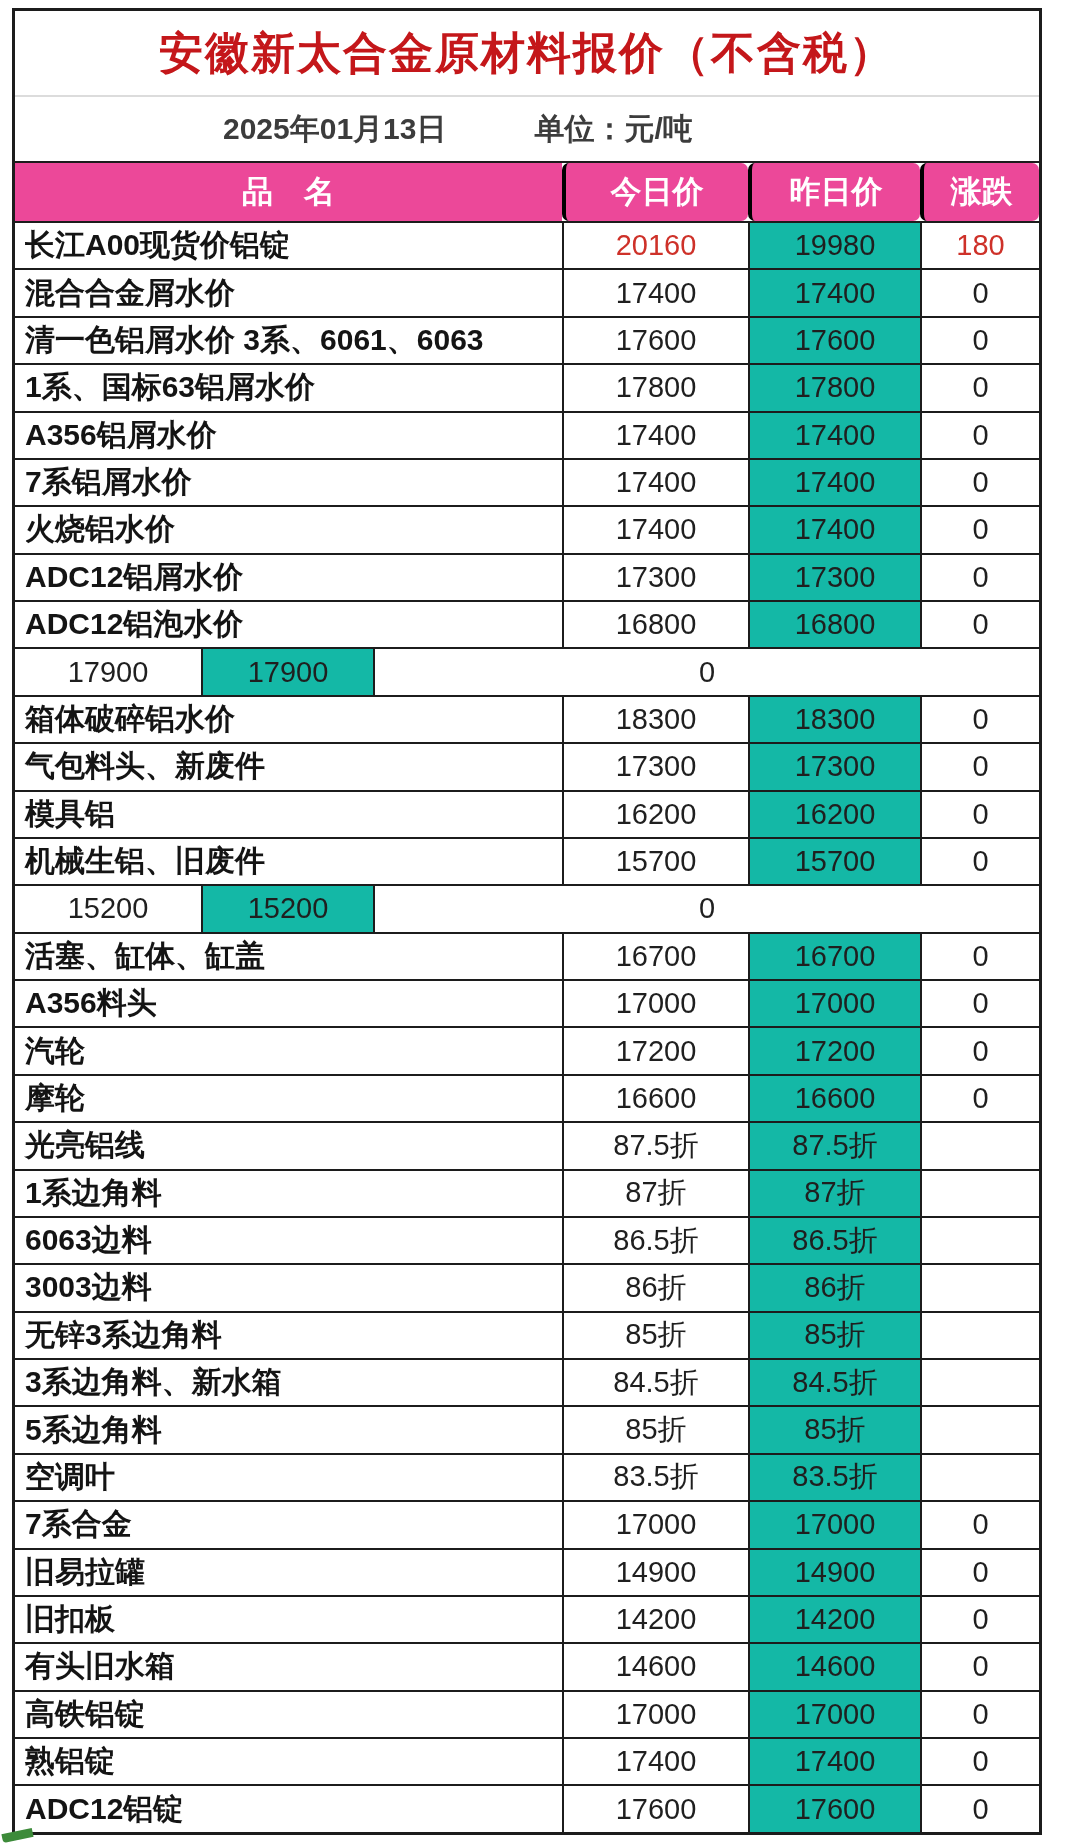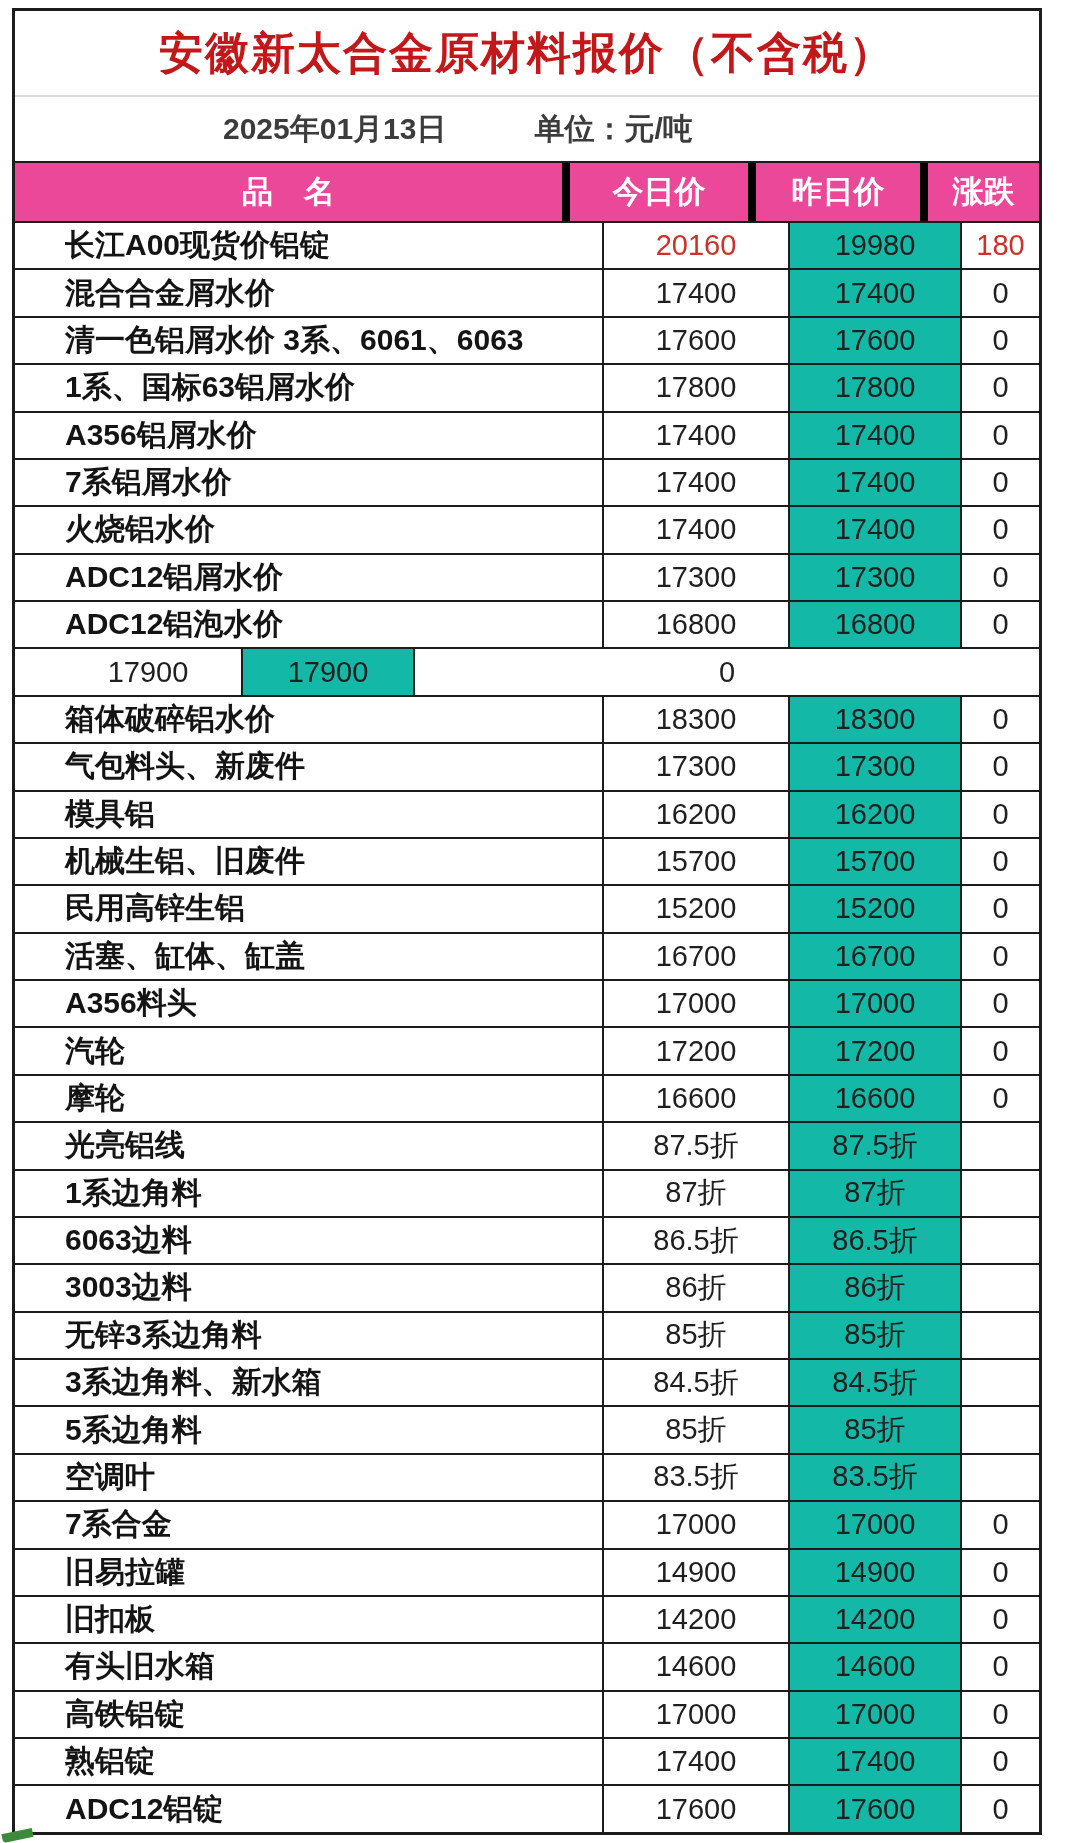--- a/index.html
+++ b/index.html
@@ -27,23 +27,23 @@
     font-size:30px;color:#3c3c3c;font-weight:600;white-space:nowrap;
   }
   .thead{
     height:62px;flex:none;display:flex;
     border-top:2px solid #1c1c1c;border-bottom:2px solid #1c1c1c;box-sizing:border-box;
   }
   .thead .cell{
     background:#ec4899;color:#ffffff;font-weight:bold;font-size:31px;
     display:flex;align-items:center;justify-content:center;box-sizing:border-box;
   }
-  .thead .cell + .cell{border-left:8px solid #000000;}
+  .thead .cell + .cell{border-left:4px solid #000000;border-radius:7px;}
   .rows{flex:1;display:flex;flex-direction:column;}
-  .row{flex:1;display:flex;box-sizing:border-box;padding-left:40px;}
+  .row{flex:1;display:flex;box-sizing:border-box;}
   .row:not(:last-child){border-bottom:2px solid #1c1c1c;}
   .cell{box-sizing:border-box;}
   .c1{width:547px;flex:none;}
   .c2{width:186px;flex:none;}
   .c3{width:172px;flex:none;}
   .c4{flex:1;}
   .row .cell + .cell{border-left:2px solid #1c1c1c;}
   .row .c1{
     display:flex;align-items:center;padding-left:10px;
     font-weight:bold;font-size:30px;color:#141414;white-space:nowrap;
@@ -154,21 +154,20 @@
         <div class="cell c3">16200</div>
         <div class="cell c4">0</div>
       </div>
       <div class="row">
         <div class="cell c1">机械生铝、旧废件</div>
         <div class="cell c2">15700</div>
         <div class="cell c3">15700</div>
         <div class="cell c4">0</div>
       </div>
       <div class="row">
-        <div class="cell c1">民用高锌生铝</div>
         <div class="cell c2">15200</div>
         <div class="cell c3">15200</div>
         <div class="cell c4">0</div>
       </div>
       <div class="row">
         <div class="cell c1">活塞、缸体、缸盖</div>
         <div class="cell c2">16700</div>
         <div class="cell c3">16700</div>
         <div class="cell c4">0</div>
       </div>

